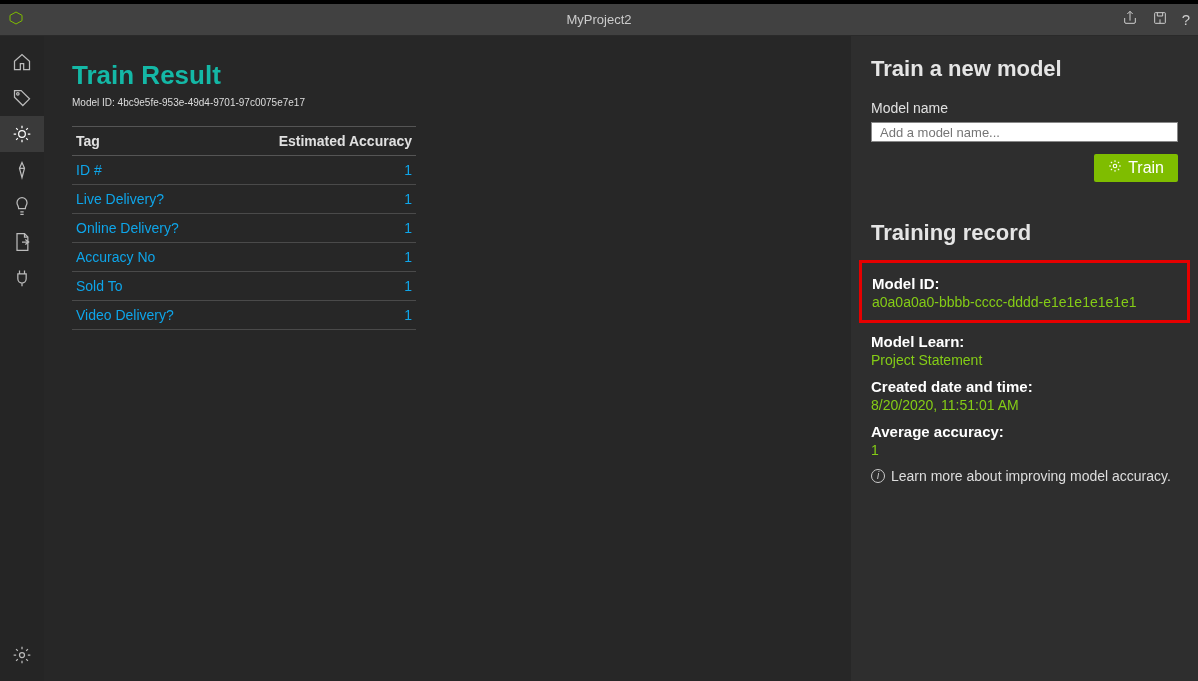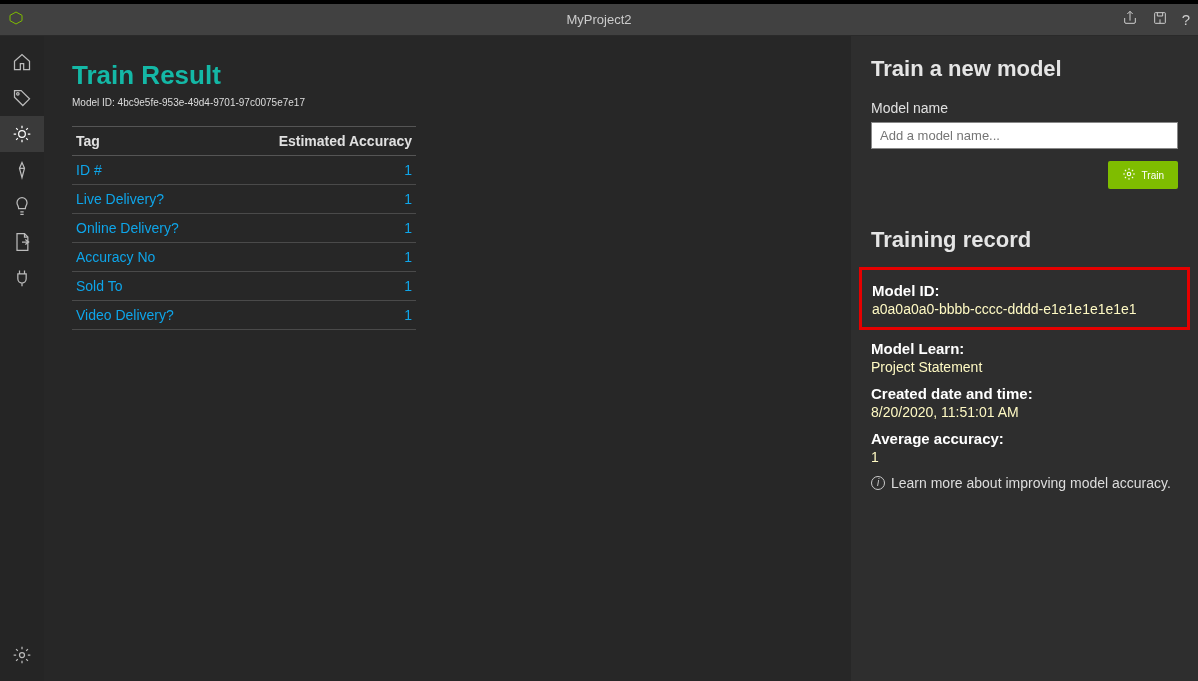--- a/index.html
+++ b/index.html
@@ -139,62 +139,62 @@
     color: #fff;
   }
   .field-label {
     font-size: 14px;
     color: #e0e0e0;
     margin-bottom: 6px;
     display:block;
   }
   .model-name-input {
     width: 100%;
-    height: 27px;
+    height: 20px;
     background: #fff;
     border: 1px solid #888;
     color: #555;
     padding: 3px 8px;
     font-size: 13px;
   }
   .train-row {
     display: flex;
     justify-content: flex-end;
     margin-top: 12px;
     margin-bottom: 38px;
   }
   .train-btn {
     background: #7fbd00;
     color: #fff;
     border: none;
     height: 28px;
     padding: 0 14px;
     cursor: pointer;
-    font-size: 10px;
+    font-size: 16px;
     display: inline-flex;
     align-items: center;
     gap: 6px;
     border-radius: 2px;
   }
   .train-btn svg { width:14px; height:14px; stroke:#fff; fill:none; }
 
   .highlight-box {
     border: 3px solid #e60000;
     padding: 6px 10px 8px 10px;
     margin:-4px -12px 10px -12px;
   }
   .info-row-label {
     font-size: 15px;
     font-weight: 600;
     color: #fff;
     margin-top:6px;
   }
   .info-row-value {
     font-size: 14px;
-    color: #fef9c3;
+    color: #84cc16;
     margin-top: 2px;
     margin-bottom: 10px;
     word-break: break-all;
   }
   .learn-more {
     font-size: 14px;
     color: #ddd;
     margin-top: 4px;
     cursor: pointer;
     display:flex;

